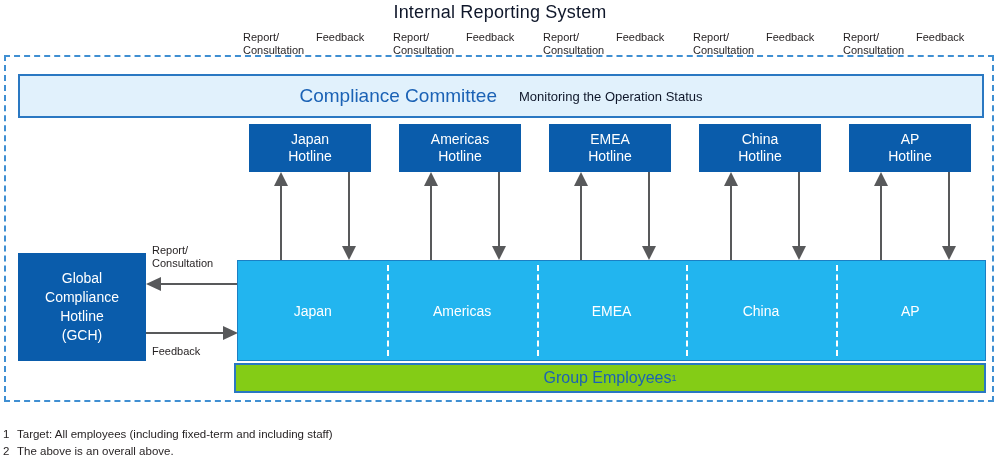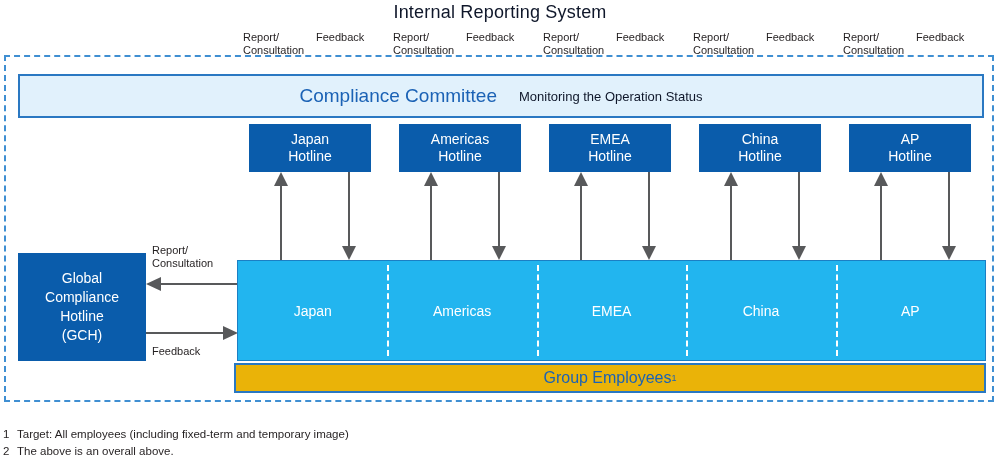--- a/index.html
+++ b/index.html
@@ -129,21 +129,21 @@
     border-left: 2px dashed #ffffff;
   }
 
   
   #group-employees {
     position: absolute;
     left: 234px;
     top: 363px;
     width: 752px;
     height: 30px;
-    background: #eab308;
+    background: #84cc16;
     border: 2px solid #2a78c2;
     box-sizing: border-box;
     display: flex;
     align-items: center;
     justify-content: center;
     color: #1b62b5;
     font-size: 16px;
   }
   #group-employees sup {
     font-size: 9px;
@@ -373,15 +373,15 @@
       <span>AP</span>
     </div>
   </div>
 
 <div id="group-employees">
   <span>Group Employees</span>
     <sup>1</sup>
 </div>
 
 <div id="footnotes">
-    <div class="fn-row"><span class="fn-num">1</span><span>Target: All employees (including fixed-term and temporary image)</span></div>
+    <div class="fn-row"><span class="fn-num">1</span><span>Target: All employees (including fixed-term and including staff)</span></div>
     <div class="fn-row"><span class="fn-num">2</span><span>The above is an overall above.</span></div>
   </div>
 
 </body></html>

